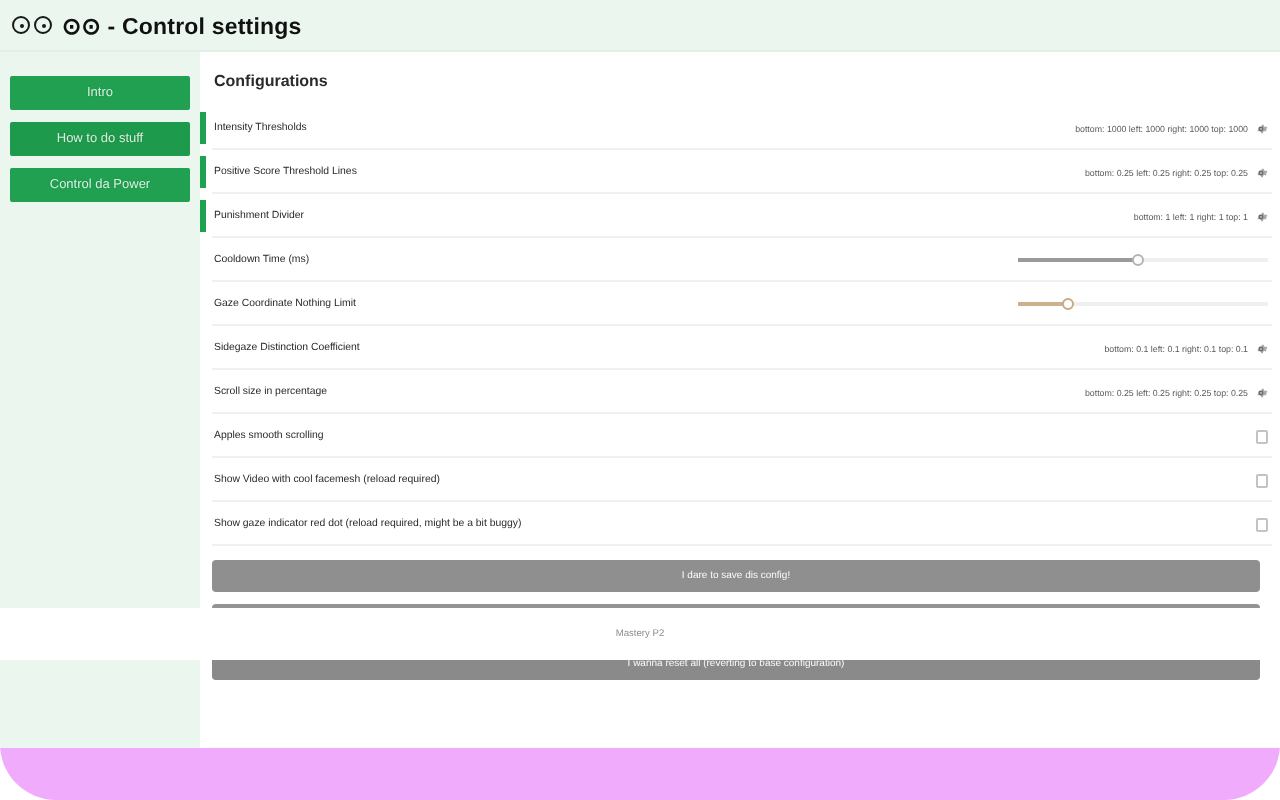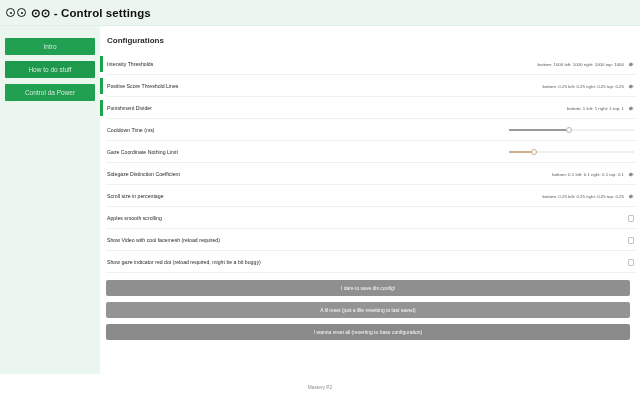--- a/index.html
+++ b/index.html
@@ -32,21 +32,21 @@
     width: 2px; height: 2px; margin: -1px 0 0 -1px;
     background: #1a1a1a; border-radius: 50%;
   }
   .tb-title {
     margin-left: 5px;
     font-size: 11.5px; font-weight: bold; color: #111;
     letter-spacing: .1px; white-space: nowrap;
   }
 
   
-  .content { position: absolute; top: 26px; left: 0; width: 640px; height: 374px; background: #fff; }
+  .content { position: absolute; top: 26px; left: 0; width: 640px; height: 304px; background: #fff; }
 
   
   .sidebar {
     position: absolute; left: 0; top: 0;
     width: 100px; height: 348px;
     background: #eaf6ee;
     padding: 12px 5px 0 5px;
   }
   .nav-btn {
     display: block; width: 90px; height: 17px;

